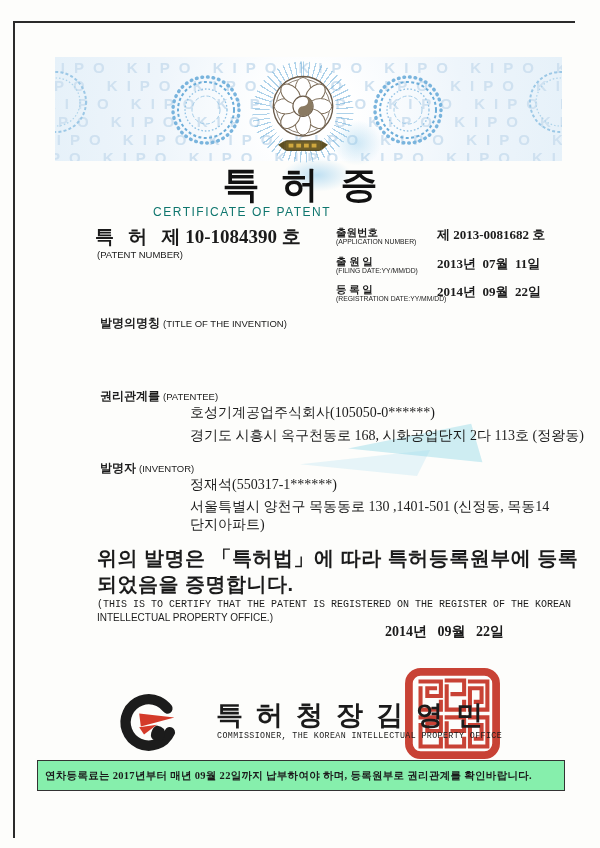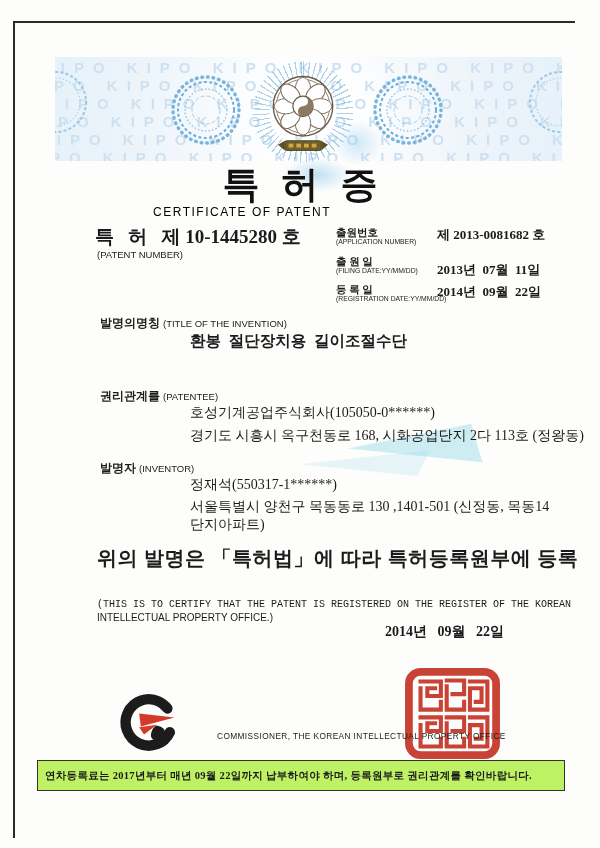--- a/index.html
+++ b/index.html
@@ -42,32 +42,32 @@
          background:radial-gradient(ellipse at center, rgba(150,205,235,.45), rgba(150,205,235,0) 70%);}
   .wedge1{left:348px;top:420px;width:140px;height:46px;background:rgba(130,210,230,.38);
           clip-path:polygon(88% 8%, 0% 62%, 96% 92%);}
   .wedge2{left:300px;top:450px;width:130px;height:26px;background:rgba(150,215,235,.22);
           clip-path:polygon(100% 0%, 0% 55%, 90% 100%);}
 
   
   .title-ko{left:0;top:160px;width:600px;text-align:center;font-family:"Liberation Sans",sans-serif;
             font-weight:bold;font-size:37px;letter-spacing:22px;text-indent:22px;color:#111;}
   .title-en{left:0;top:205px;width:484px;text-align:center;font-family:"Liberation Sans",sans-serif;
-            font-size:12px;letter-spacing:1.5px;color:#000000;}
+            font-size:12px;letter-spacing:1.5px;color:#0f766e;}
 
   
   .patno{left:95px;top:224px;font-size:19px;font-weight:bold;white-space:pre;}
   .patno-en{left:97px;top:249px;font-family:Liberation Sans, sans-serif;font-size:9.5px;}
 
   
   .meta-label-ko{font-size:10.5px;font-weight:bold;white-space:pre;}
   .meta-label-en{font-family:"Liberation Sans",sans-serif;font-size:6.8px;white-space:nowrap;}
   .meta-value{font-size:13px;font-weight:bold;white-space:pre;}
   .m1k{left:336px;top:226px;} .m1e{left:336px;top:238px;} .m1v{left:437px;top:226px;}
-  .m2k{left:336px;top:255px;} .m2e{left:336px;top:267px;} .m2v{left:437px;top:261px;text-align:right;}
+  .m2k{left:336px;top:255px;} .m2e{left:336px;top:267px;} .m2v{left:437px;top:255px;text-align:right;}
   .m3k{left:336px;top:283px;} .m3e{left:336px;top:295px;} .m3v{left:437px;top:283px;}
 
   
   .sec-label{font-size:12px;font-weight:bold;}
   .sec-label .en{font-family:"Liberation Sans",sans-serif;font-size:9.5px;font-weight:normal;}
   .inv-label{left:100px;top:315px;}
   .inv-value{left:190px;top:331px;font-size:15.5px;font-weight:bold;white-space:pre;}
   .pat-label{left:100px;top:388px;}
   .pat-name{left:190px;top:404px;font-size:14px;}
   .pat-addr{left:190px;top:427px;font-size:14px;white-space:nowrap;}
@@ -82,26 +82,26 @@
   .cert2{left:97px;top:571px;font-family:"Liberation Sans",sans-serif;font-weight:bold;font-size:20px;
          letter-spacing:0.5px;}
   .certe1{left:97px;top:599px;font-family:Liberation Mono, monospace;font-size:10px;white-space:nowrap;}
   .certe2{left:97px;top:612px;font-family:"Liberation Sans",sans-serif;font-size:10px;}
   .cert-date{left:385px;top:623px;font-size:14px;font-weight:bold;white-space:pre;}
 
   
   .kipo-logo{left:112px;top:682px;width:80px;height:84px;}
   .comm-name{left:216px;top:697px;font-family:"Liberation Sans",sans-serif;font-weight:bold;
              font-size:27px;letter-spacing:13px;white-space:nowrap;z-index:3;}
-  .comm-title{left:217px;top:731px;font-family:Liberation Sans, sans-serif;font-size:8.3px;
+  .comm-title{left:217px;top:731px;font-family:Liberation Mono, monospace;font-size:8.3px;
               letter-spacing:0.4px;white-space:nowrap;z-index:3;}
   .seal{left:404px;top:667px;width:97px;height:93px;z-index:2;opacity:.95;}
 
   
-  .note-box{left:37px;top:760px;width:526px;height:29px;border:1px solid #333;background:#bef264;
+  .note-box{left:37px;top:760px;width:526px;height:29px;border:1px solid #333;background:#86efac;
             display:flex;align-items:center;}
   .note-text{padding-left:7px;font-size:10.5px;font-weight:bold;letter-spacing:0.3px;white-space:nowrap;}
 </style>
 </head>
 <body>
 
 <div class="page">
 
   <div class="abs border-top"></div>
   <div class="abs border-left"></div>
@@ -164,67 +164,68 @@
   </svg>
 
   <div class="abs holo1"></div>
   <div class="abs holo2"></div>
   <div class="abs wedge1"></div>
   <div class="abs wedge2"></div>
 
   <div class="abs title-ko">특허증</div>
   <div class="abs title-en">CERTIFICATE OF PATENT</div>
 
-  <div class="abs patno">특   허   제 10-1445280 호</div>
+  <div class="abs patno">특   허   제 10-1084390 호</div>
   <div class="abs patno-en">(PATENT NUMBER)</div>
 
   <div class="abs meta-label-ko m1k">출원번호</div>
   <div class="abs meta-label-en m1e">(APPLICATION NUMBER)</div>
   <div class="abs meta-value m1v">제 2013-0081682 호</div>
 
   <div class="abs meta-label-ko m2k">출 원 일</div>
   <div class="abs meta-label-en m2e">(FILING DATE:YY/MM/DD)</div>
   <div class="abs meta-value m2v">2013년  07월  11일</div>
 
   <div class="abs meta-label-ko m3k">등 록 일</div>
   <div class="abs meta-label-en m3e">(REGISTRATION DATE:YY/MM/DD)</div>
   <div class="abs meta-value m3v">2014년  09월  22일</div>
 
   <div class="abs sec-label inv-label">
     <span>발명의명칭</span>
     <span class="en">(TITLE OF THE INVENTION)</span>
   </div>
-  <div class="abs inv-value">환봉  절단장치용  길이조절수단</div>
 
   <div class="abs sec-label pat-label">
     <span>권리관계를</span>
     <span class="en">(PATENTEE)</span>
   </div>
   <div class="abs pat-name">호성기계공업주식회사(105050-0******)</div>
   <div class="abs pat-addr">경기도 시흥시 옥구천동로 168, 시화공업단지 2다 113호 (정왕동)</div>
 
   <div class="abs sec-label invr-label">
     <span>발명자</span>
     <span class="en">(INVENTOR)</span>
   </div>
   <div class="abs invr-name">정재석(550317-1******)</div>
   <div class="abs invr-addr1">서울특별시 양천구 목동동로 130 ,1401-501 (신정동, 목동14</div>
   <div class="abs invr-addr2">단지아파트)</div>
 
   <div class="abs cert1">위의 발명은 「특허법」에 따라 특허등록원부에 등록</div>
+  <div class="abs cert2">되었음을 증명합니다.</div>
   <div class="abs certe1">(THIS IS TO CERTIFY THAT THE PATENT IS REGISTERED ON THE REGISTER OF THE KOREAN</div>
   <div class="abs certe2">INTELLECTUAL PROPERTY OFFICE.)</div>
   <div class="abs cert-date">2014년   09월   22일</div>
 
   <svg class="abs kipo-logo" viewBox="0 0 100 100">
     <circle cx="46" cy="48" r="29" fill="none" stroke="#1c1c1c" stroke-width="13" stroke-dasharray="150 38" stroke-linecap="round" transform="rotate(25 46 48)"></circle>
     <polygon points="34,37 78,42 36,53" fill="#d43a2a"></polygon>
     <polygon points="34,54 56,51 40,63" fill="#d43a2a"></polygon>
     <path d="M56 52 q12 2 10 12 q-2 9 -11 7 q-8 -2 -6 -10 q2 -7 7 -9 z" fill="#1c1c1c"></path>
   </svg>
+  <div class="abs comm-name">특허청장김영민</div>
   <div class="abs comm-title">COMMISSIONER, THE KOREAN INTELLECTUAL PROPERTY OFFICE</div>
 
   <svg class="abs seal" viewBox="0 0 100 96">
     <rect x="5" y="5" width="90" height="86" rx="12" fill="none" stroke="#c6392b" stroke-width="8"></rect>
     <g fill="none" stroke="#c6392b" stroke-width="4.2" stroke-linecap="square">
       <path d="M17 15 H38 V30 H24 V22 H32"></path>
       <path d="M17 22 V44 H38 V36"></path>
       <path d="M44 14 H62 V28 H50"></path>
       <path d="M44 20 V44 H62 V36"></path>
       <path d="M68 15 H86 V44 H68 V22 H80 V36 H74"></path>

